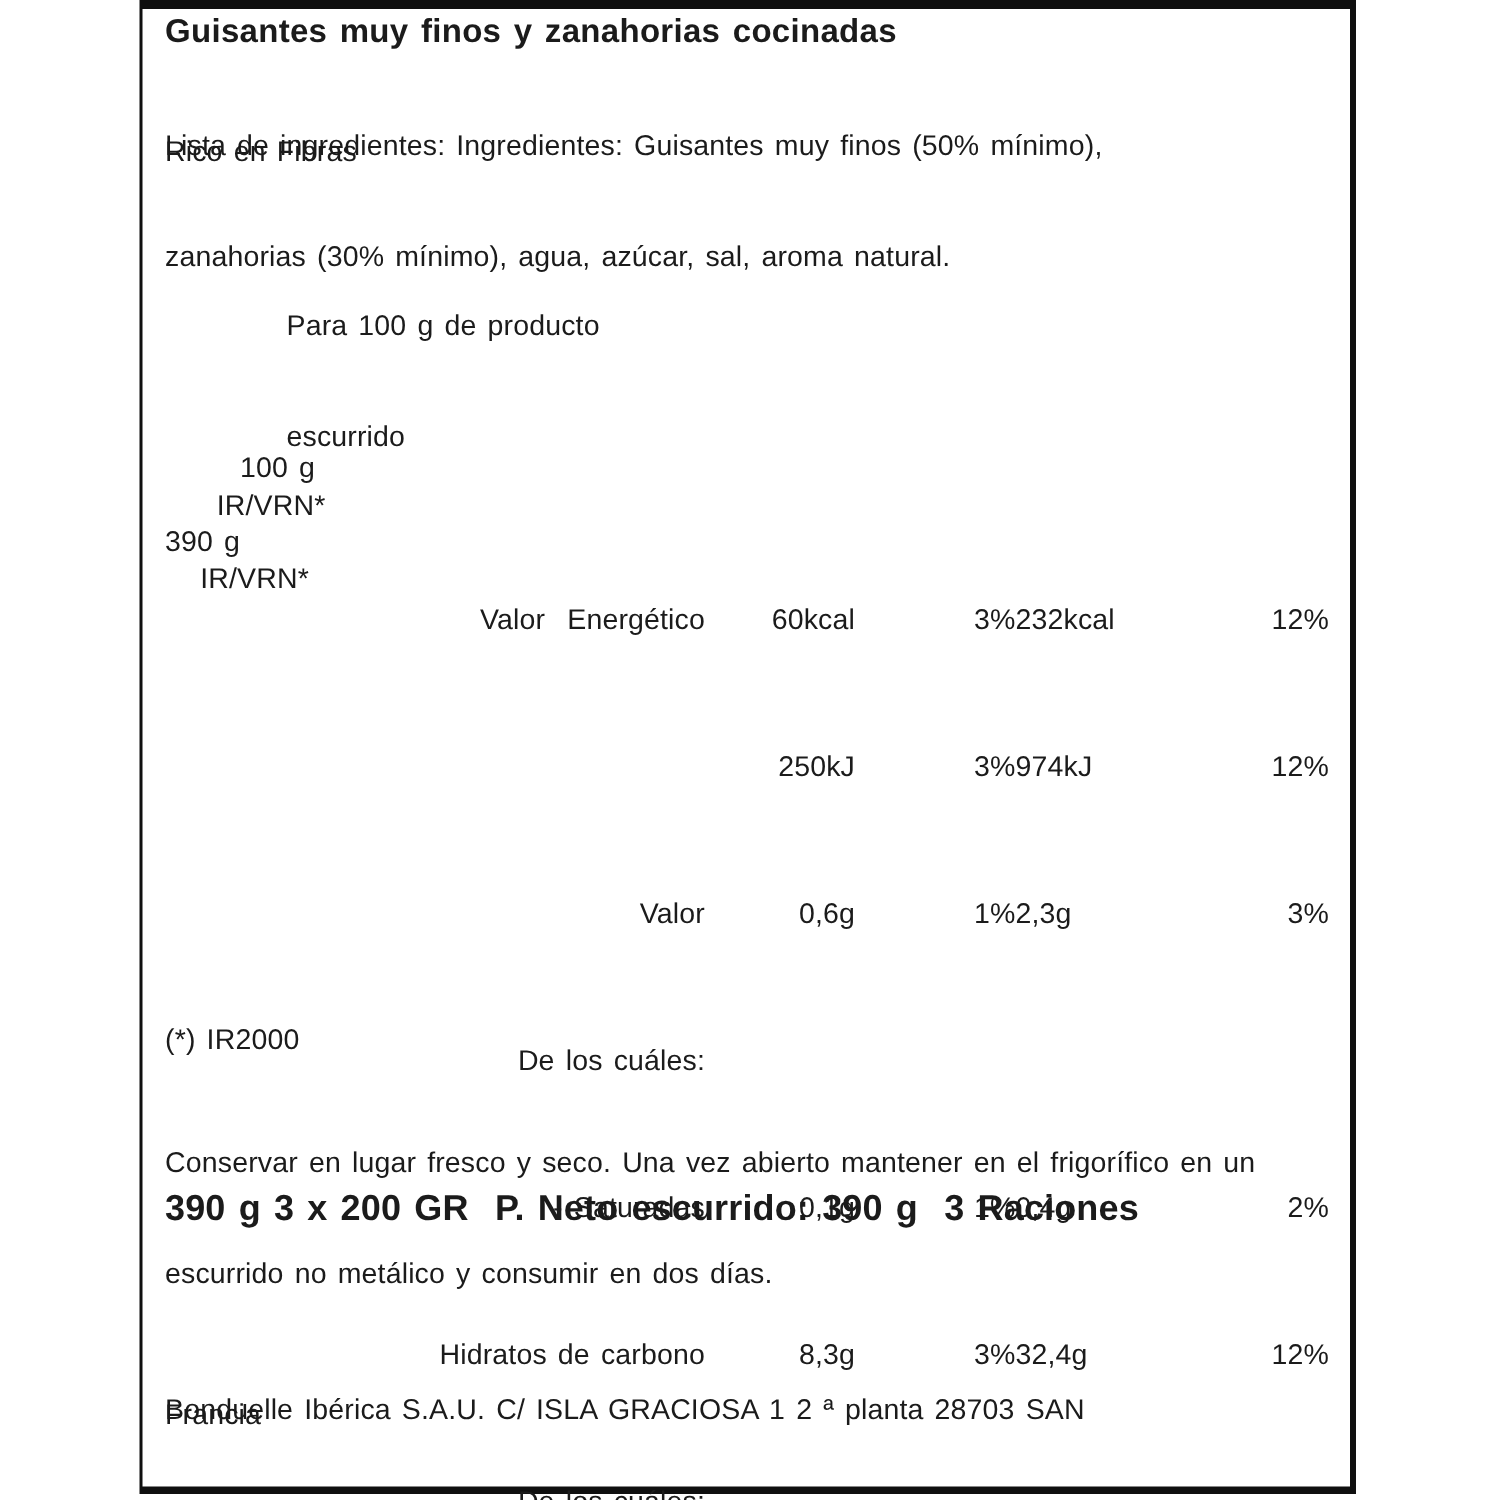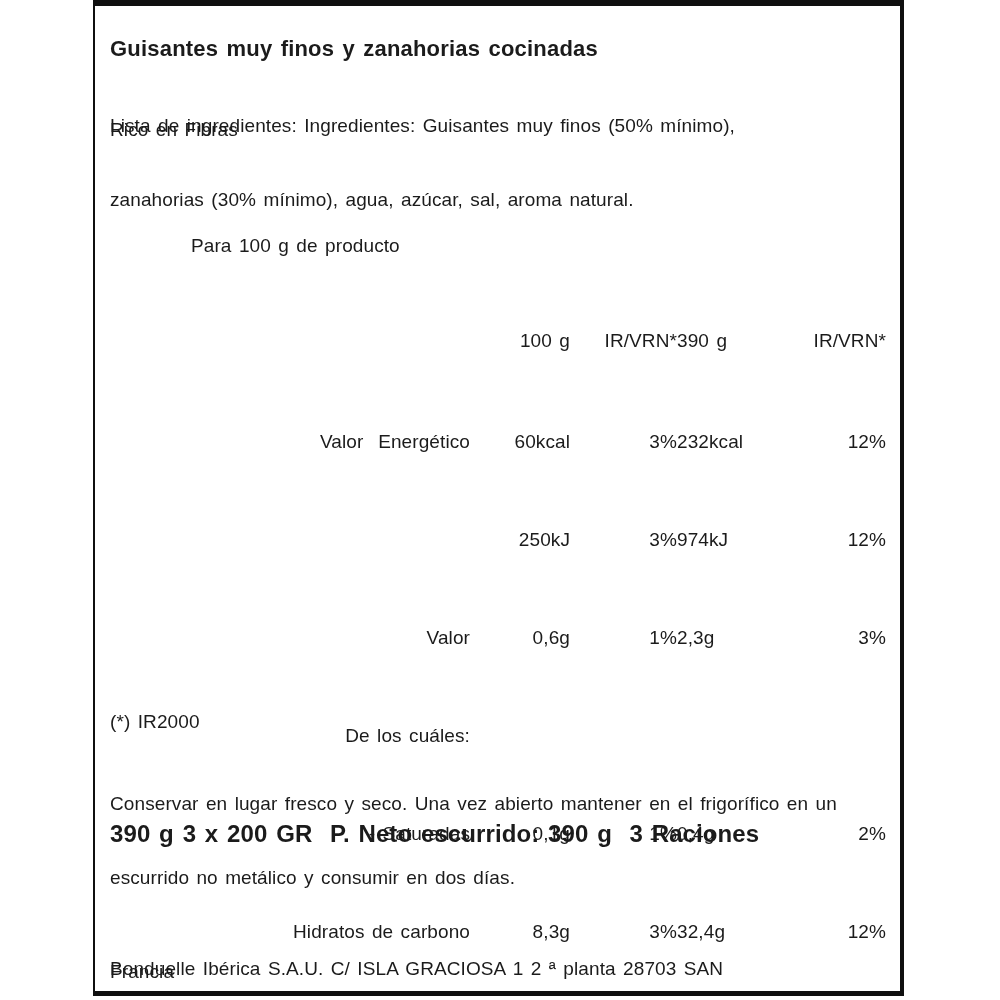--- a/index.html
+++ b/index.html
@@ -20,34 +20,34 @@
     box-sizing: border-box;
     background: #ffffff;
     border-style: solid;
     border-color: #0f0f0f;
     border-width: 6px 4px 5px 2px; 
     font-size: 19px;
     line-height: 24.5px;
     word-spacing: 2px;
     letter-spacing: 0.1px;
   }
-  .abs { position: absolute; white-space: pre; margin-top: 28px; }
+  .abs { position: absolute; white-space: pre; }
   .title {
     left: 15px; top: 1px;
     font-size: 22px;
     font-weight: bold;
     letter-spacing: 0.2px;
     line-height: 28px;
   }
   .ingredients { left: 15px; top: 31px; }
   .claim { left: 15px; top: 84px; }
   .caption { left: 96px; right: 0; top: 151px; }
   .ntable { left: 15px; top: 246px; width: 776px; }
   .nrow { display: flex; line-height: 24.5px; height: 24.5px; }
-  .nhead { margin-bottom: 3px; }
+  .nhead { margin-bottom: 3px; flex-direction: column; }
   .c-label { width: 360px; text-align: right; white-space: pre; }
   .c-v100  { width: 100px; text-align: right; white-space: pre; }
   .c-p100  { width: 107px; text-align: right; white-space: pre; }
   .c-v390  { width: 113px; text-align: left; white-space: pre; }
   .c-p390  { width: 96px;  text-align: right; white-space: pre; }
   .footnote { left: 15px; top: 676px; }
   .storage { left: 15px; top: 709px; }
   .netweight { left: 15px; top: 787px; font-size: 24px; font-weight: bold; line-height: 26px; }
   .company { left: 15px; top: 844px; font-weight: bold; }
   .address { left: 15px; top: 874px; }
@@ -62,20 +62,21 @@
 
   <div class="abs ingredients">
     <div>Lista de ingredientes: Ingredientes: Guisantes muy finos (50% mínimo),</div>
     <div>zanahorias (30% mínimo), agua, azúcar, sal, aroma natural.</div>
   </div>
 
   <div class="abs claim">Rico en Fibras</div>
 
   <div class="abs caption">
     <div>Para 100 g de producto</div>
+    <div>escurrido</div>
   </div>
 
   <div class="abs ntable">
     <div class="nrow nhead">
       <span class="c-label"></span>
       <span class="c-v100">100 g</span>
       <span class="c-p100">IR/VRN*</span>
       <span class="c-v390">390 g</span>
       <span class="c-p390">IR/VRN*</span>
     </div>

